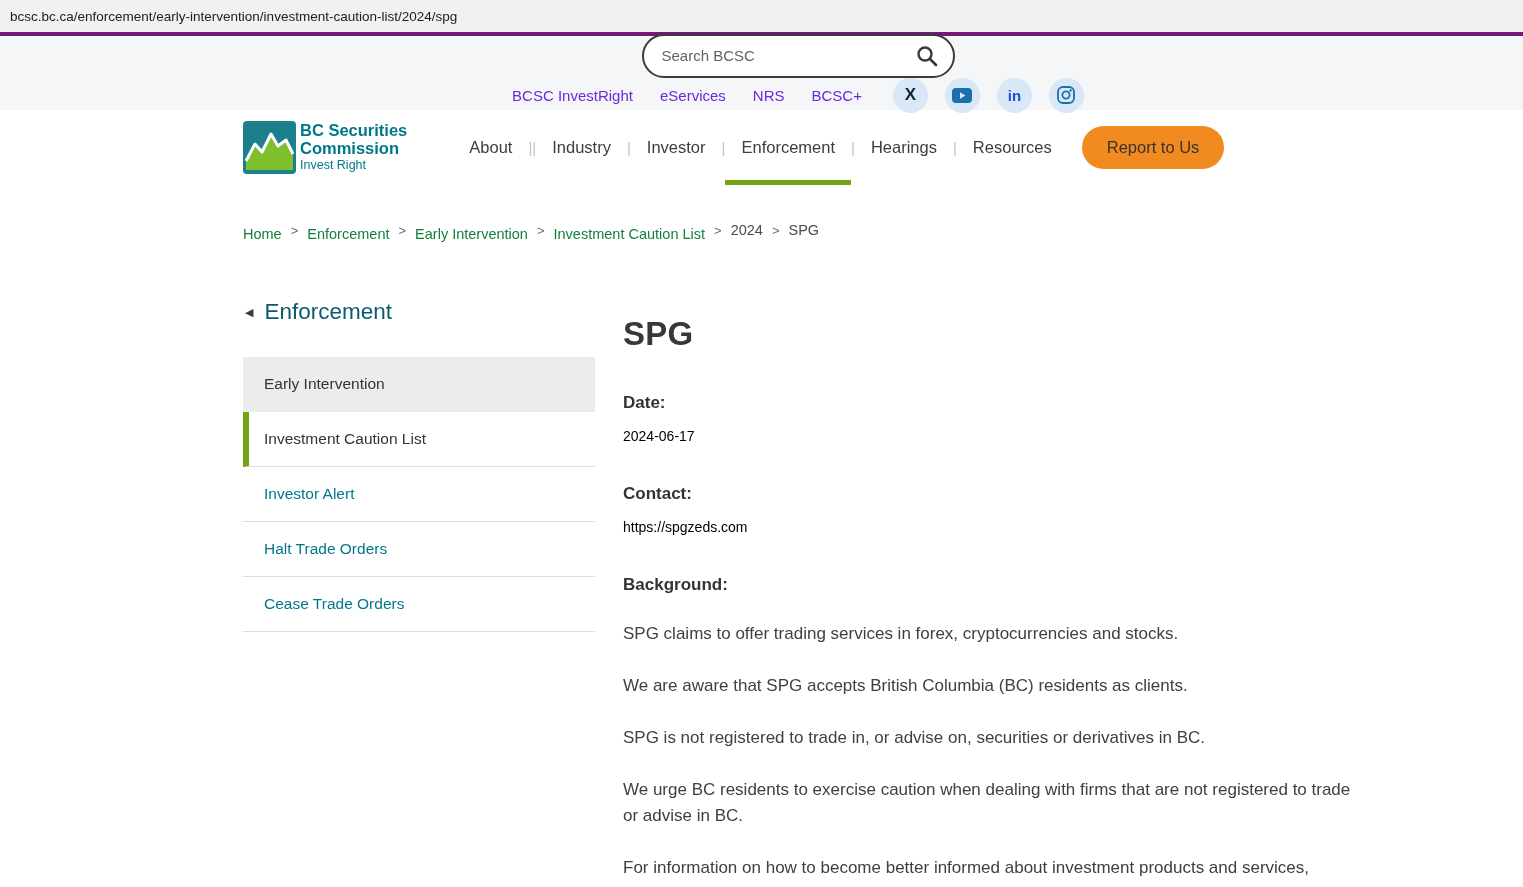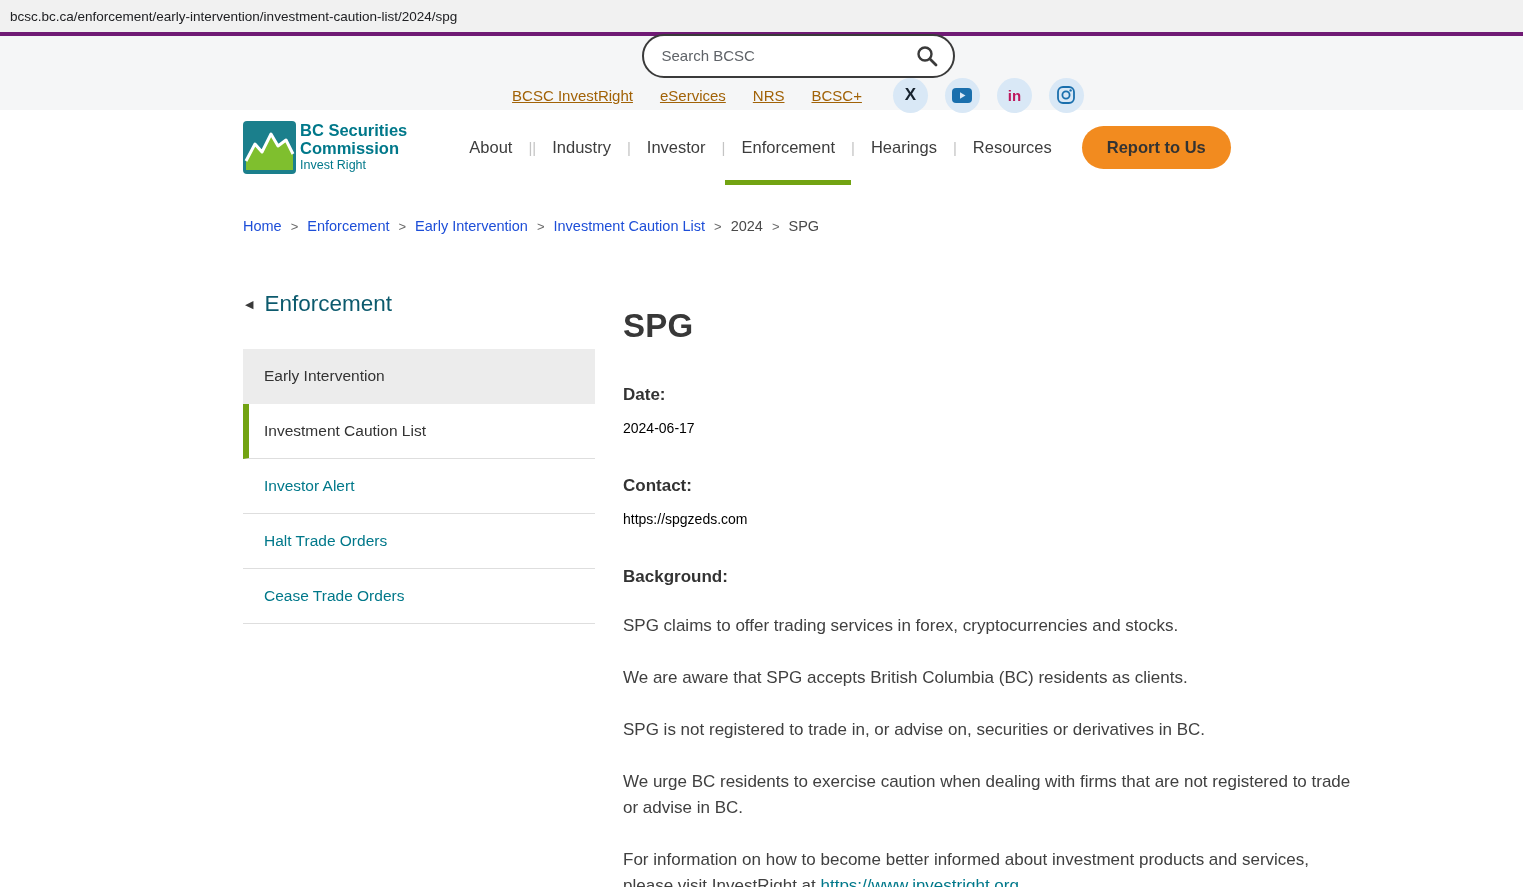--- a/index.html
+++ b/index.html
@@ -16,48 +16,48 @@
   .top-header-inner { width:1110px; margin-left:243px; display:flex;
                       align-items:center; justify-content:space-between;flex-direction:column; }
   .search-box { width:313px; height:44px; background:#fff; border:2px solid #3a3a3a;
                 border-radius:24px; display:flex; align-items:center; padding:0 14px 0 18px; }
   .search-box input { border:none; outline:none; flex:1; font-size:15px;
                       color:#333; background:transparent; font-family:inherit; }
   .search-box input::placeholder { color:#5f6368; }
   .search-btn { background:none; border:none; cursor:pointer; display:flex; align-items:center; }
 
   .header-right { display:flex; align-items:center; gap:27px; }
-  .header-link { font-size:15px; color:#a16207; cursor:pointer; white-space:nowrap;text-decoration:underline; }
+  .header-link { font-size:15px; color:#6d28d9; cursor:pointer; white-space:nowrap; }
   .social-icons { display:flex; gap:17px; margin-left:4px; }
   .social-circle { width:35px; height:35px; border-radius:50%; background:#d9e8f6;
                    display:flex; align-items:center; justify-content:center; cursor:pointer; }
   .x-glyph { font-weight:900; font-size:17px; color:#16222e; }
-  .in-glyph { font-weight:bold; font-size:15px; color:#be185d; }
+  .in-glyph { font-weight:bold; font-size:15px; color:#1d4ed8; }
 
   
   .main-nav { height:75px; background:#fff; display:flex; align-items:stretch; }
   .main-nav-inner { width:1110px; margin-left:243px; display:flex; align-items:center; height:100%; }
   .logo { display:flex; align-items:center; gap:4px; margin-right:46px; cursor:pointer; }
   .logo-text { line-height:1.06; }
   .logo-text .l1, .logo-text .l2 { color:#00788a; font-weight:bold; font-size:16.5px; display:block; }
   .logo-tag { color:#00788a; font-size:12.5px; display:block; margin-top:2px; }
   .nav-items { display:flex; align-items:center; height:100%; }
   .nav-item { position:relative; height:100%; display:flex; align-items:center;
               padding:0 16px; font-size:16.5px; color:#3d3d3d; cursor:pointer; white-space:nowrap; }
   .nav-item.active::after { content:""; position:absolute; left:0; right:0; bottom:0;
                             height:5px; background:#72a312; }
   .nav-sep { color:#c4c4c4; font-size:15px; }
   .nav-sep::before { content:"|"; }
-  .report-btn { background:#f28b1f; color:#333; font-weight:bold; font-size:16.5px;
+  .report-btn { background:#f28b1f; color:#333; font-weight:normal; font-size:16.5px;
                 border:none; border-radius:22px; padding:12px 25px; cursor:pointer;
                 margin-left:14px; font-family:inherit; white-space:nowrap; }
 
   
   .breadcrumb { margin:33px 0 0 243px; font-size:14.5px; display:flex; gap:9px; align-items:center; }
-  .crumb-link { color:#1d4ed8; cursor:pointer; }
+  .crumb-link { color:#15803d; cursor:pointer;margin-top:8px; }
   .crumb-current { color:#4a4a4a; }
   .crumb-sep { color:#6a6a6a; font-size:13px; }
   .crumb-sep::before { content:">"; }
 
   
   .content { display:flex; margin-top:57px; align-items:flex-start; }
   .sidebar { width:352px; margin-left:243px; flex:none; }
   .sidebar-title-row { display:flex; align-items:center; gap:11px; margin-left:2px; cursor:pointer; }
   .sidebar-arrow { color:#3a3a3a; font-size:11px; line-height:1; }
   .sidebar-title { font-size:22.5px; color:#0c5a6d; }

